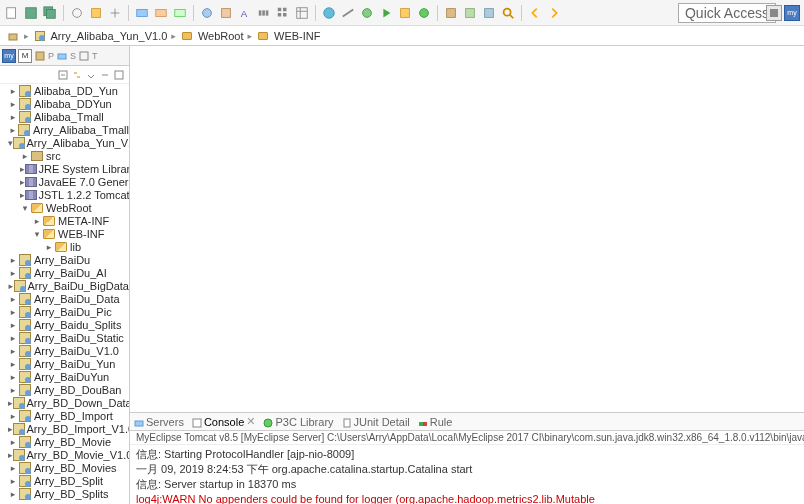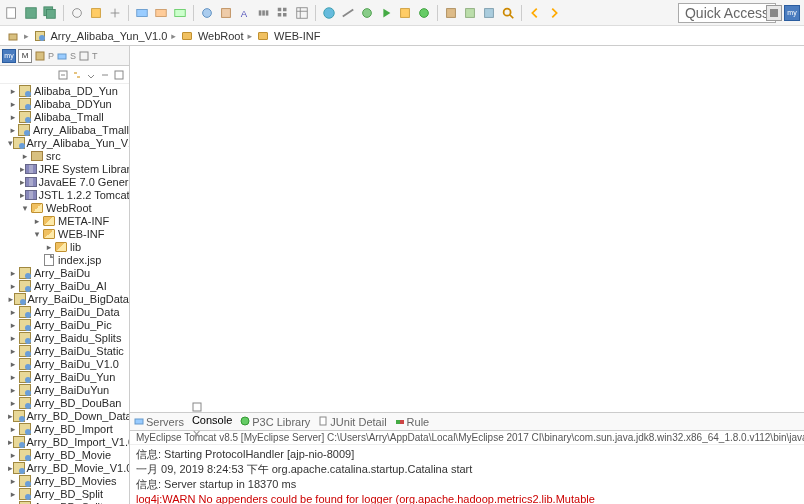--- a/index.html
+++ b/index.html
@@ -25,22 +25,22 @@
 .tree::-webkit-scrollbar-thumb { background:#c0c0c0; }
 .tree-row { display:flex; align-items:center; height:13px; white-space:nowrap; cursor:pointer; }
 .expander { width:10px; text-align:center; color:#666; font-size:9px; cursor:pointer; }
 .node-icon { width:14px; height:14px; display:inline-flex; align-items:center; justify-content:center; margin-right:2px; }
 .node-label { font-size:11px; color:#2a2a2a;text-align:right; }
 .indent-0 { padding-left:8px; } .indent-1 { padding-left:20px; } .indent-2 { padding-left:32px; } .indent-3 { padding-left:44px; }
 .editor { flex:1; background:#fff; display:flex; flex-direction:column; }
 .editor-top { flex:1; background:#fff; position:relative; }
 .bottom-panel { height:92px; border-top:1px solid #ccc; background:#fff; display:flex; flex-direction:column; }
 .bottom-tabs { height:18px; display:flex; align-items:center; border-bottom:1px solid #ccc; background:#f9f9f9; padding:0 4px; gap:8px; position:relative; }
-.btab { color:#666; cursor:pointer; display:flex; align-items:flex-start; gap:2px; }
-.btab.active { color:#000; font-weight:500;flex-direction:column; }
+.btab { color:#666; cursor:pointer; display:flex; align-items:flex-end; gap:2px; }
+.btab.active { color:#000; font-weight:500; }
 .console-header { height:14px; padding:0 6px; font-size:10px; color:#555; border-bottom:1px solid #eee; white-space:nowrap; overflow:hidden; }
 .console-body { flex:1; padding:2px 6px; font-family:"Consolas",monospace; font-size:12px; line-height:15px; overflow:hidden; }
 .console-line { white-space:pre; }
 .red { color:#c00; }
 
 .i-folder { width:12px; height:10px; background:#f0c060; border:1px solid #c09030; border-radius:1px; }
 .i-folder-open { width:12px; height:10px; background:linear-gradient(135deg,#f0c060 50%,#fde9a8 50%); border:1px solid #c09030; border-radius:1px; }
 .i-proj { width:12px; height:12px; background:#e8d898; border:1px solid #a08840; position:relative; }
 .i-proj::after { content:""; position:absolute; bottom:-1px; right:-1px; width:6px; height:6px; background:#6a9ed8; border-radius:50%; }
 .i-lib { width:12px; height:10px; background:linear-gradient(90deg,#88b 33%,#aac 33% 66%,#88b 66%); border:1px solid #668; }
@@ -380,27 +380,20 @@
           </span>
           <span class="node-label">WEB-INF</span>
         </div>
         <div class="tree-row indent-3">
           <span class="expander">▸</span>
           <span class="node-icon">
             <div class="i-folder-open"></div>
           </span>
           <span class="node-label">lib</span>
         </div>
-        <div class="tree-row indent-2">
-          <span class="expander"></span>
-          <span class="node-icon">
-            <div class="i-file"></div>
-          </span>
-          <span class="node-label">index.jsp</span>
-        </div>
         <div class="tree-row indent-0">
           <span class="expander">▸</span>
           <span class="node-icon">
             <div class="i-proj"></div>
           </span>
           <span class="node-label">Arry_BaiDu</span>
         </div>
         <div class="tree-row indent-0">
           <span class="expander">▸</span>
           <span class="node-icon">

